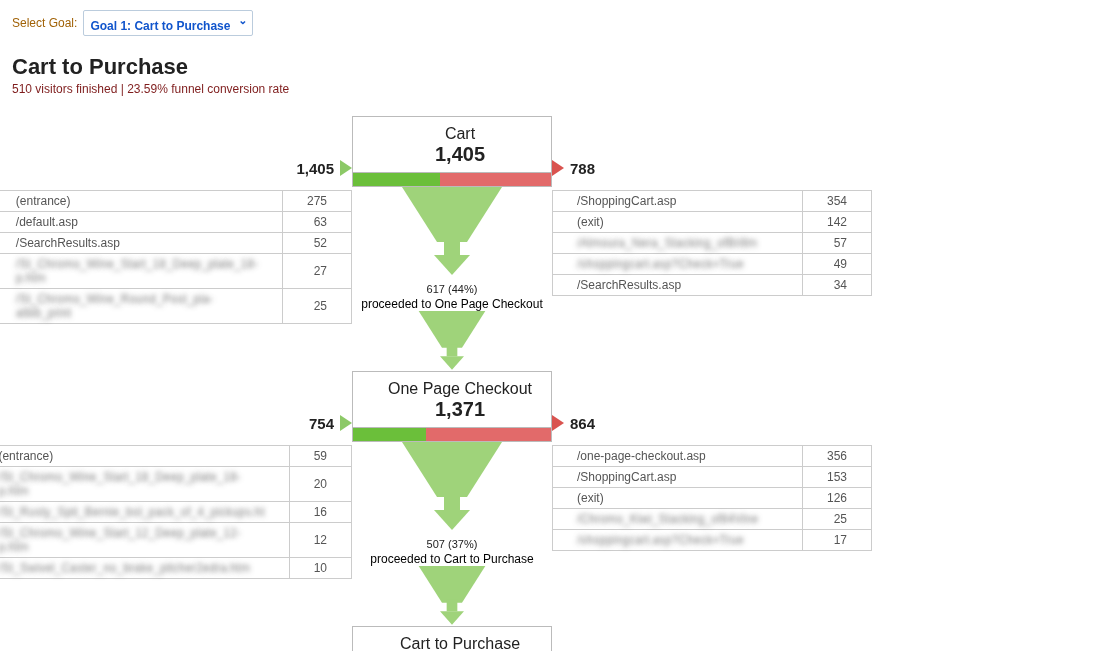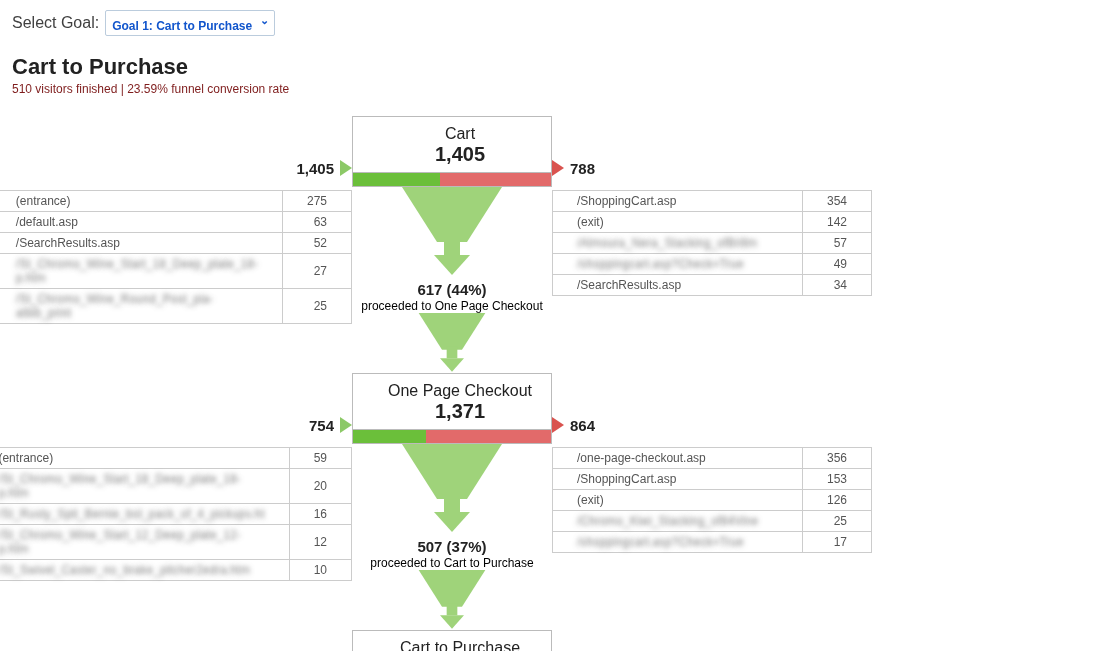--- a/index.html
+++ b/index.html
@@ -10,21 +10,21 @@
     font-size: 13px;
     color: #222;
     background: #fff;
   }
   .goal-select-row {
     display: flex;
     align-items: center;
     gap: 6px;
     margin-bottom: 18px;
   }
-  .goal-label { color: #404040; font-size: 16px; }
+  .goal-label { color: #a16207; font-size: 12px; }
   .goal-dropdown {
     border: 1px solid #bcd; padding: 8px 22px 2px 6px;
     color: #15c; font-size: 12px; font-weight: bold;
     position: relative; border-radius: 2px; cursor: pointer;
     background: #fff;
   }
   .goal-dropdown .chev {
     position: absolute; right: 5px; top: 3px; color: #15c; font-size: 11px;
   }
   h1.title { font-size: 22px; margin: 0 0 2px 0; font-weight: bold; }
@@ -63,21 +63,21 @@
     margin-top: 10px;
   }
   table.src td {
     border: 1px solid #ccc; padding: 3px 24px; background: #fff;
   }
   table.src td.num { text-align: right; width: 48px; }
   .blur { color: transparent; text-shadow: 0 0 5px rgba(80,80,80,0.75); }
 
   .flow { width: 200px; display: flex; flex-direction: column; align-items: center; }
   .flow-text { text-align: center; font-size: 13px; margin-top: 4px; }
-  .flow-text .b { font-weight: bold; font-size: 15px; }
+  .flow-text .b { font-weight: normal; font-size: 11px; }
   .flow-text .s { color: #000000; font-size: 12px; }
 
   .funnel-svg { display: block; }
 </style>
 </head>
 <body>
 
 <div class="goal-select-row">
   <span class="goal-label">Select Goal:</span>
   <span class="goal-dropdown">

